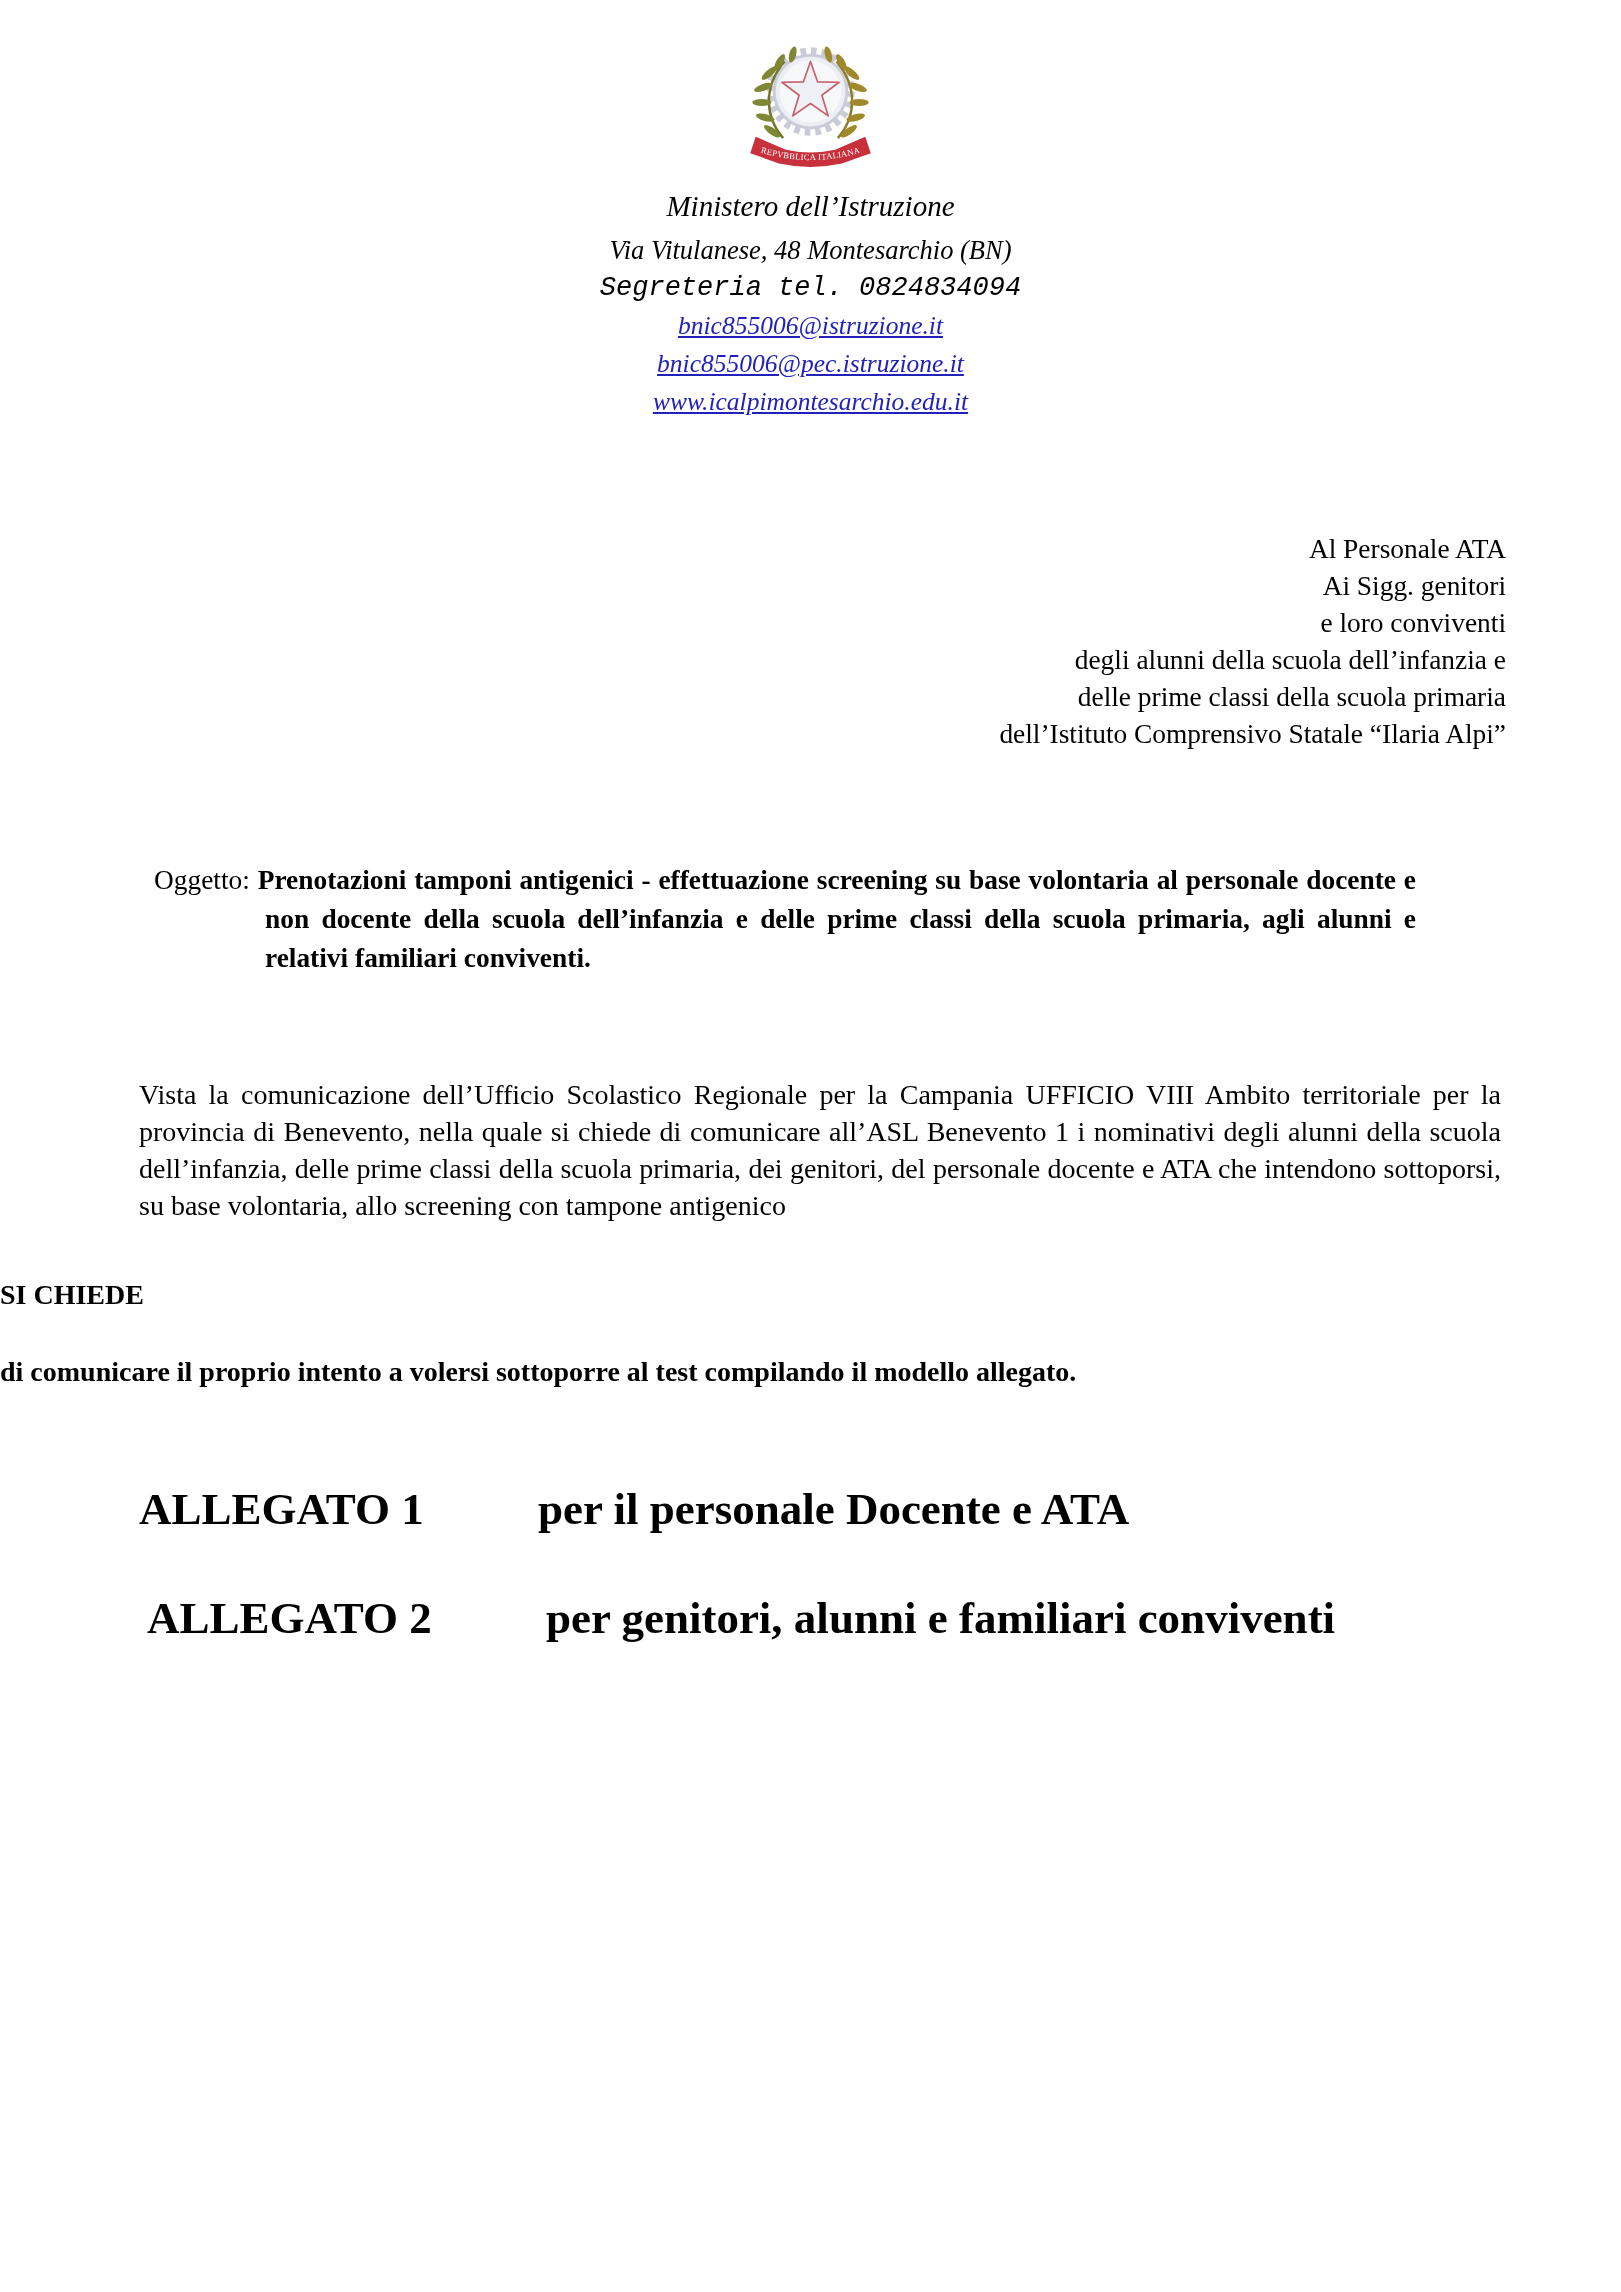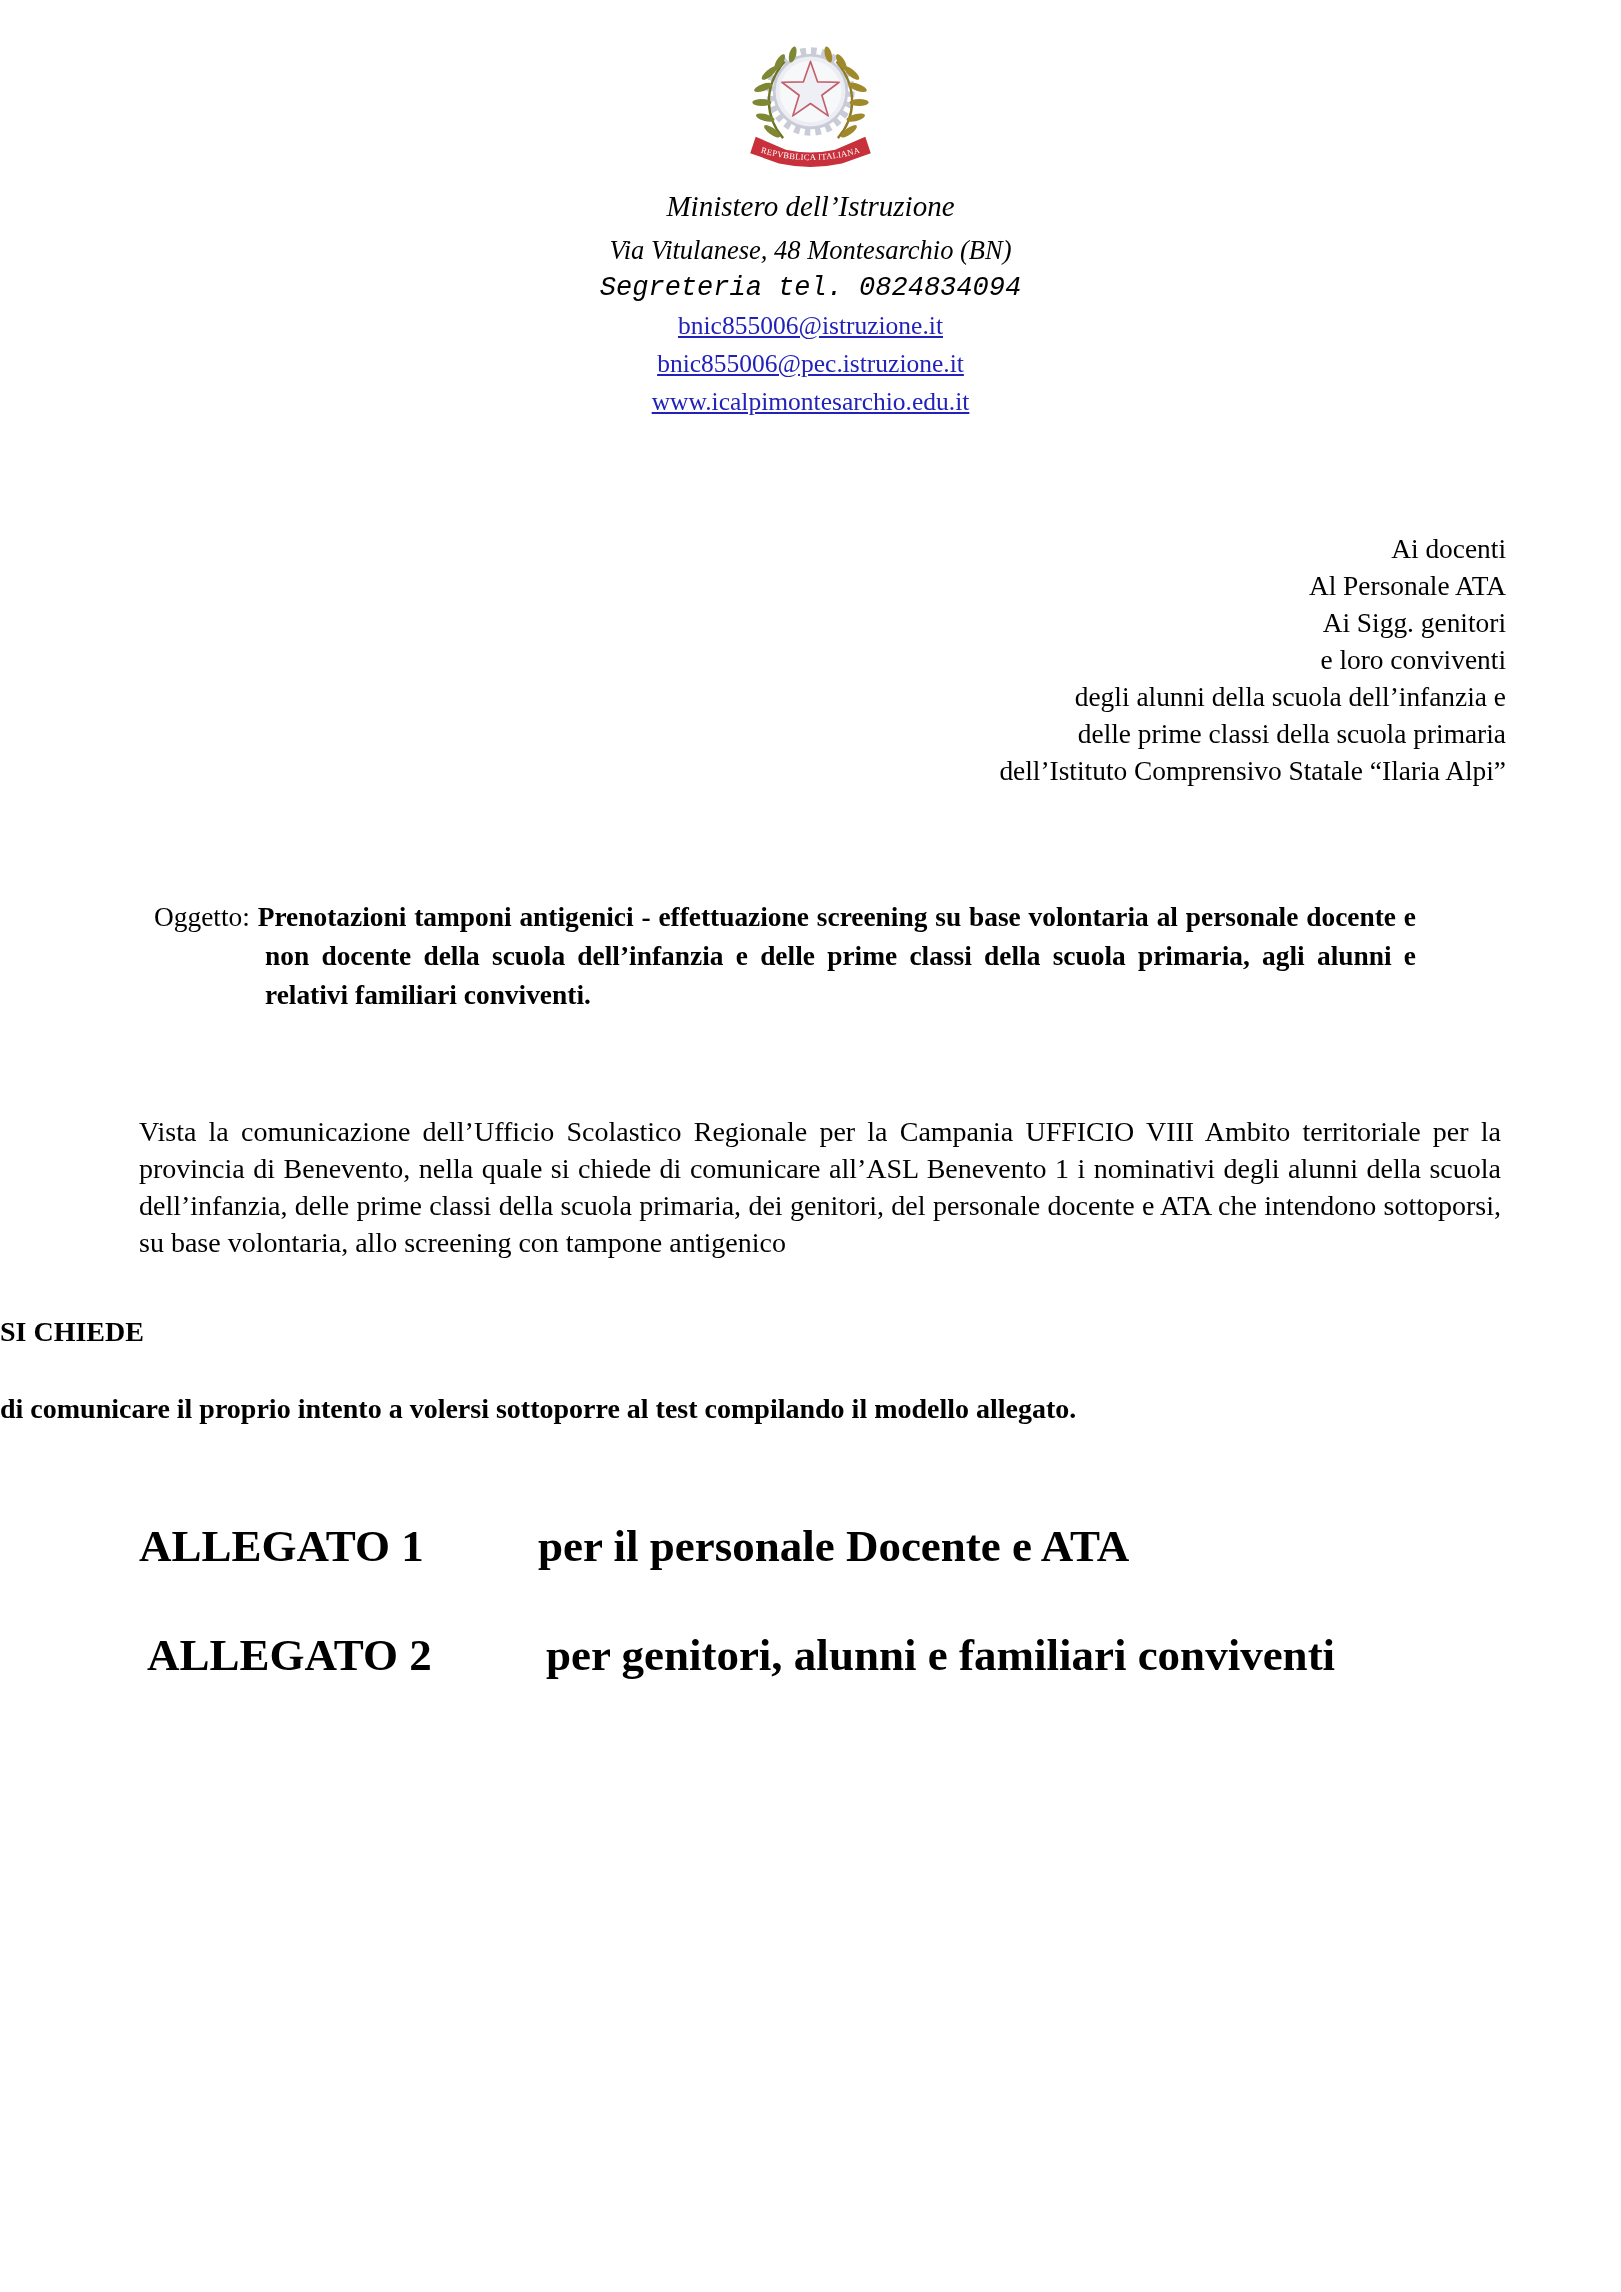--- a/index.html
+++ b/index.html
@@ -13,21 +13,21 @@
     font-family:"Liberation Serif", serif;
     overflow:hidden;
   }
   
   .letterhead { padding-top:29px; text-align:center; }
   .emblem-svg { width:137px; height:147px; display:inline-block; }
   .ministry { font-size:29px; font-style:italic; margin-top:9.8px; }
   .school-name { font-size:48px; font-style:italic; font-weight:bold; letter-spacing:0.5px; margin-top:5.9px; }
   .address-line { font-size:26.5px; font-style:italic; margin-top:12.7px; }
   .phone-line { font-size:27px; font-style:italic; margin-top:6.9px;font-family:Liberation Mono, monospace; }
-  .head-link { display:block; font-size:25.5px; color:#2222bb; text-decoration:underline; margin-top:7.8px; cursor:pointer; }
+  .head-link { display:block; font-size:25.5px; font-style:italic; color:#2222bb; text-decoration:underline; margin-top:7.8px; cursor:pointer; }
   
   .recipients { margin:114px 115px 0 0; text-align:right; font-size:27.4px; line-height:37px; }
   .recipient-line { display:block; }
   
   .subject {
     margin:108px 205px 0 154px;
     font-size:27.4px; line-height:39px;
     text-align:justify;
     padding-left:111px; text-indent:-111px;
   }
@@ -94,21 +94,20 @@
 
     <div class="ministry">Ministero dell’Istruzione</div>
     <div class="address-line">Via Vitulanese, 48 Montesarchio (BN)</div>
     <div class="phone-line">Segreteria tel. 0824834094</div>
     <a class="head-link">bnic855006@istruzione.it</a>
     <a class="head-link">bnic855006@pec.istruzione.it</a>
     <a class="head-link">www.icalpimontesarchio.edu.it</a>
   </div>
 
   <div class="recipients">
-    <span class="recipient-line">Ai docenti</span>
     <span class="recipient-line">Al Personale ATA</span>
     <span class="recipient-line">Ai Sigg. genitori</span>
     <span class="recipient-line">e loro conviventi</span>
     <span class="recipient-line">degli alunni della scuola dell’infanzia e</span>
     <span class="recipient-line">delle prime classi della scuola primaria</span>
     <span class="recipient-line">dell’Istituto Comprensivo Statale “Ilaria Alpi”</span>
   </div>
 
   <p class="subject"><span>Oggetto:</span> <span class="subject-text">Prenotazioni tamponi antigenici - effettuazione screening su base volontaria al personale docente e non docente della scuola dell’infanzia e delle prime classi della scuola primaria, agli alunni e relativi familiari conviventi.</span></p>
 

